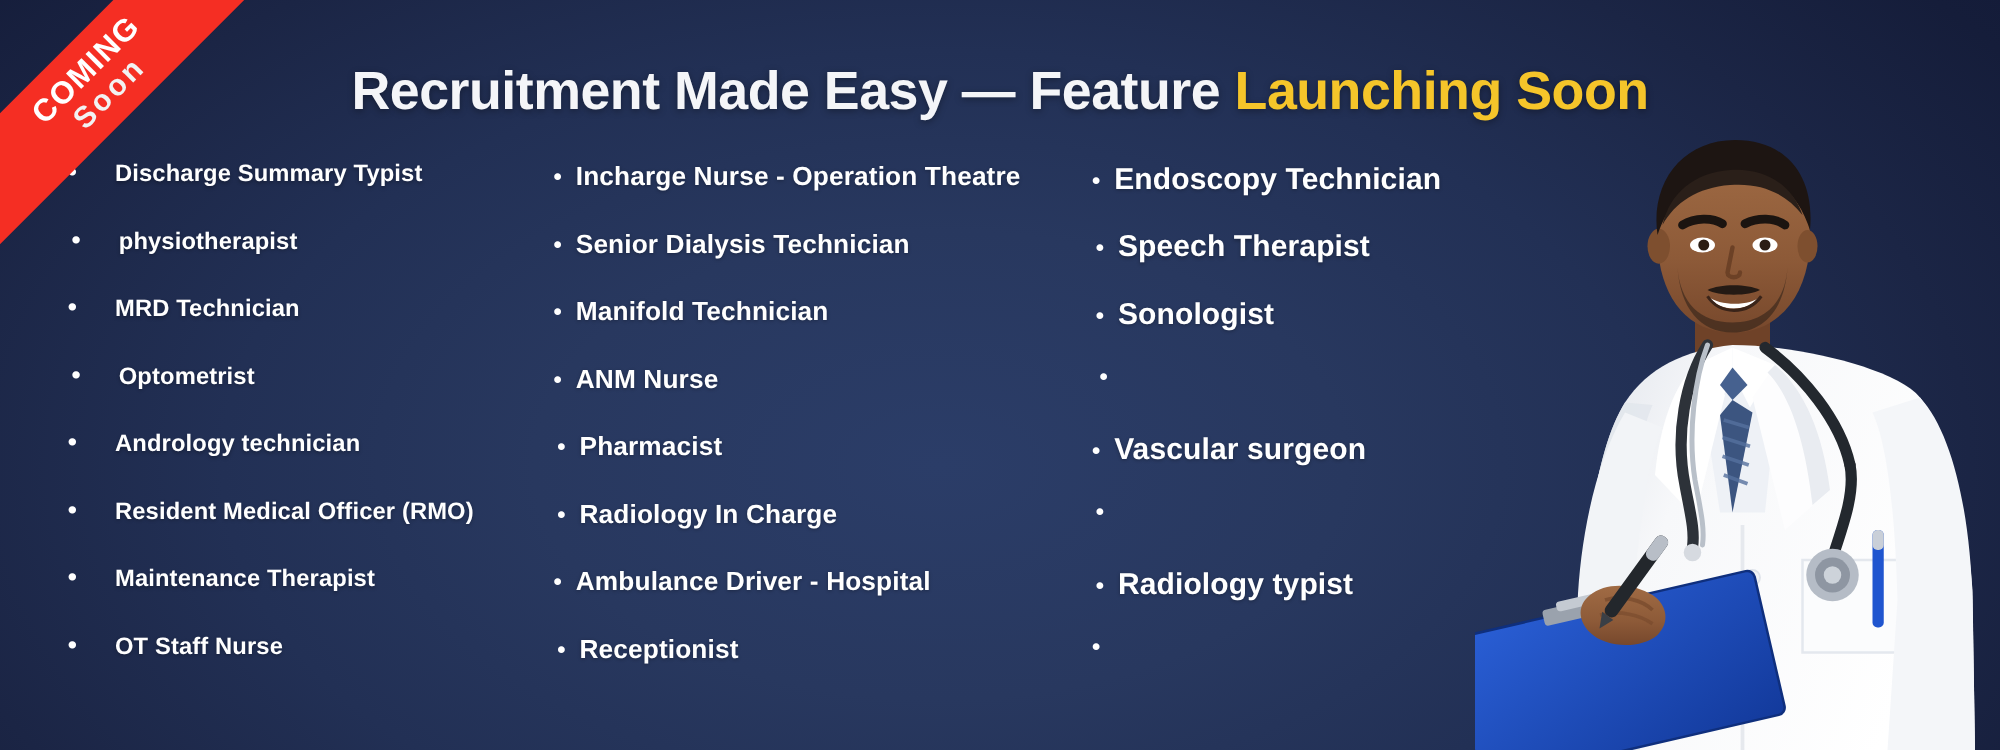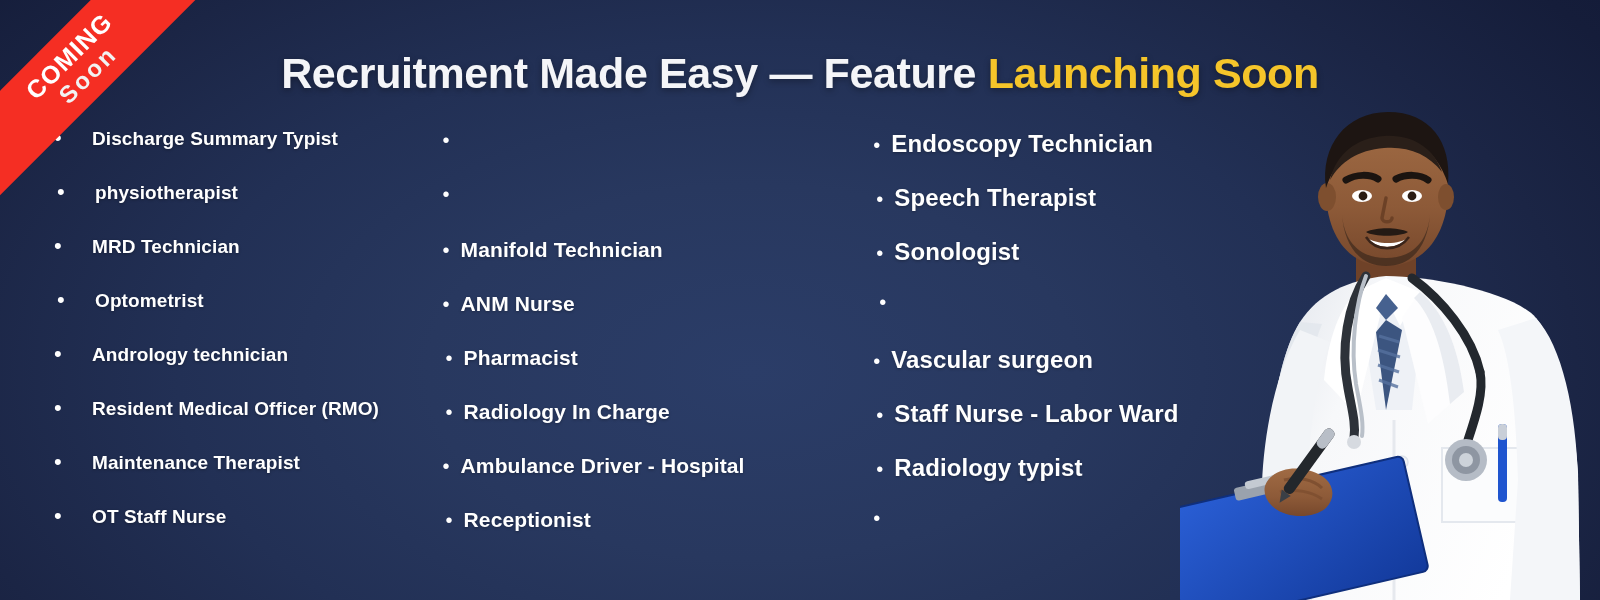--- a/index.html
+++ b/index.html
@@ -208,23 +208,25 @@
         </div>
       <div class="item">
           <span class="bullet">•</span>
           <span class="label">OT Staff Nurse</span>
         </div>
     </div>
 
     <div class="col" id="col-2">
       <div class="item">
           <span class="bullet">•</span>
-        </div>
-      <div class="item">
-          <span class="bullet">•</span>
+          <span class="label">Incharge Nurse - Operation Theatre</span>
+        </div>
+      <div class="item">
+          <span class="bullet">•</span>
+          <span class="label">Senior Dialysis Technician</span>
         </div>
       <div class="item">
           <span class="bullet">•</span>
           <span class="label">Manifold Technician</span>
         </div>
       <div class="item">
           <span class="bullet">•</span>
           <span class="label">ANM Nurse</span>
         </div>
       <div class="item indent-1">
@@ -260,21 +262,20 @@
         </div>
       <div class="item indent-2">
           <span class="bullet">•</span>
         </div>
       <div class="item">
           <span class="bullet">•</span>
           <span class="label">Vascular surgeon</span>
         </div>
       <div class="item indent-1">
           <span class="bullet">•</span>
-          <span class="label">Staff Nurse - Labor Ward</span>
         </div>
       <div class="item indent-1">
           <span class="bullet">•</span>
           <span class="label">Radiology typist</span>
         </div>
       <div class="item">
           <span class="bullet">•</span>
         </div>
     </div>
 

